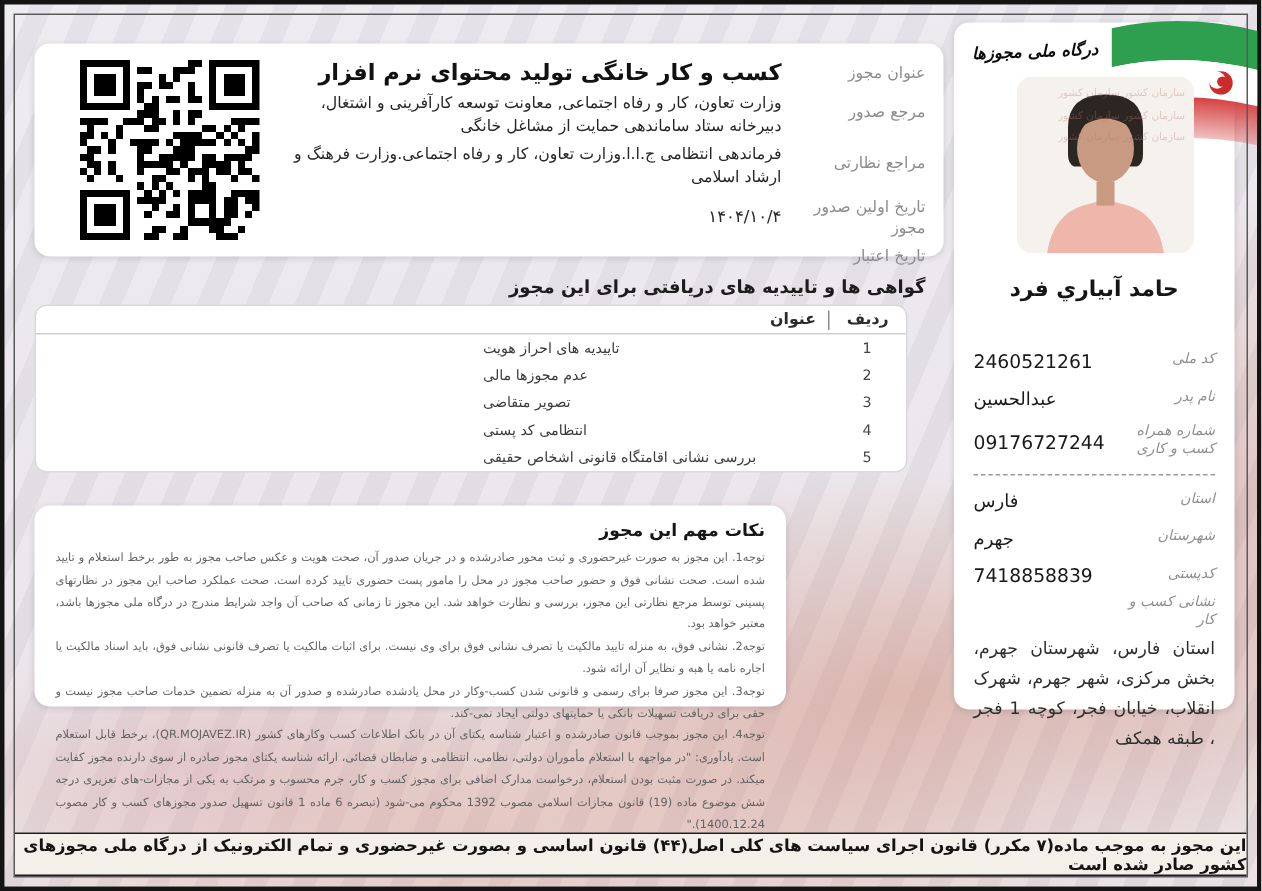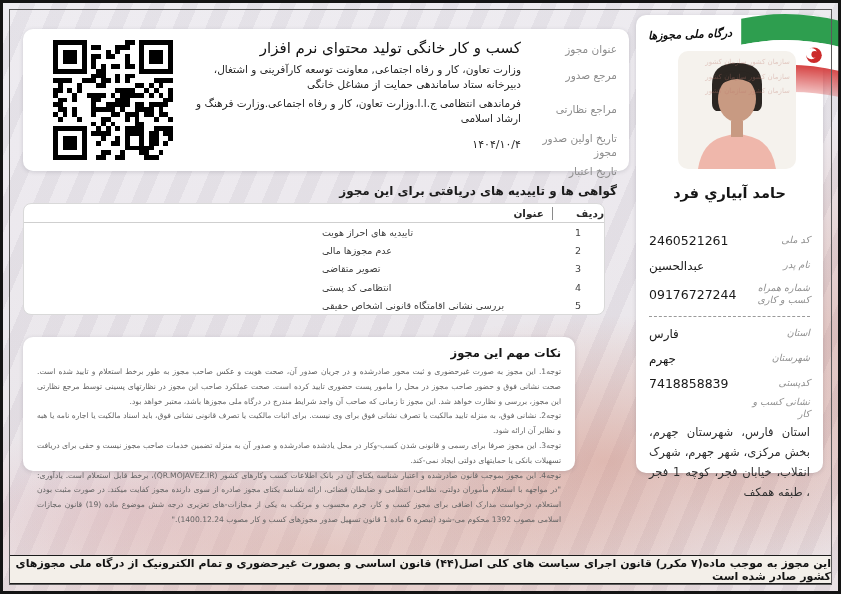--- a/index.html
+++ b/index.html
@@ -19,38 +19,38 @@
   }
   .inner-frame { position:absolute; inset:6px; border:1px solid #5a5a5a; pointer-events:none; z-index:5; }
 
   .card { position:absolute; background:#fff; border-radius:10px; box-shadow:0 1px 4px rgba(60,60,80,.18); }
 
   
   .license-card { left:20px; top:26px; width:606px; height:142px; padding:8px 12px 8px 8px; display:flex; }
   .license-fields { flex:1 1 auto; display:grid; grid-template-columns:86px 1fr; column-gap:10px; row-gap:5px; align-content:start; padding-top:2px; }
   .lbl { color:#8d8d8d; font-size:10.5px; line-height:1.35; text-align:right; }
   .val { color:#262626; font-size:10.5px; line-height:1.4; text-align:right; }
-  .license-title { font-size:15px; font-weight:normal; color:#111; line-height:1.2; }
+  .license-title { font-size:15px; font-weight:bold; color:#111; line-height:1.2; }
   .lbl-top { padding-top:3px; }
   .date-val { padding-left:40px; font-size:11px; }
   .qr-box { flex:0 0 164px; display:flex; align-items:center; justify-content:center; }
   .qr-box svg { width:120px; height:120px; }
 
   
   .cert-heading { position:absolute; left:20px; top:181px; width:594px; text-align:right; font-size:12px; font-weight:bold; color:#1c1c1c; }
   .table-card { left:20px; top:200px; width:582px; height:112px; border:1px solid #d9d9d9; box-shadow:none; border-radius:8px; overflow:hidden; }
   .t-header { display:grid; grid-template-columns:52px 230px 1fr; height:19px; align-items:center; border-bottom:1px solid #cfcfcf; font-size:10.5px; font-weight:600; color:#2a2a2a; }
-  .th-radif { border-left:1px solid #8a8a8a; height:13px; line-height:13px; }
+  .th-radif { text-align:center; border-left:1px solid #8a8a8a; height:13px; line-height:13px; }
   .th-title { text-align:right; padding-right:8px; }
   .t-row { display:grid; grid-template-columns:52px 230px 1fr; height:18.4px; align-items:center; font-size:9.5px; color:#3a3a3a; }
   .td-no { text-align:center; color:#444; }
   .td-title { text-align:left; }
 
   
-  .notes-card { left:20px; top:334px; width:552px; height:134px; padding:9px 14px; }
+  .notes-card { left:20px; top:334px; width:501px; height:134px; padding:9px 14px; }
   .notes-heading { font-size:11.5px; font-weight:bold; color:#161616; text-align:right; margin-bottom:5px; }
   .note-p { font-size:7.6px; color:#636363; text-align:justify; direction:rtl; line-height:1.95; }
 
   
   .profile-card { left:633px; top:12px; width:187px; height:458px; padding:0 13px; }
   .brand { position:absolute; left:12px; top:13px; font-family:"DejaVu Serif", serif; font-style:italic; font-weight:bold; font-size:11px; color:#0c0c0c; transform:rotate(-2deg); }
   .flag { position:absolute; right:-17px; top:-5px; width:104px; height:94px; -webkit-mask-image:linear-gradient(185deg,#000 55%,transparent 96%); mask-image:linear-gradient(185deg,#000 55%,transparent 96%); }
   .photo-wrap { position:absolute; left:42px; top:36px; width:118px; height:118px; border-radius:10px; overflow:hidden; }
   .photo-watermark { position:absolute; inset:0; font-size:7px; color:rgba(190,120,110,.35); text-align:right; line-height:2.1; padding:4px 6px; z-index:2; pointer-events:none; }
   .photo-wrap svg { position:absolute; inset:0; z-index:1; }

